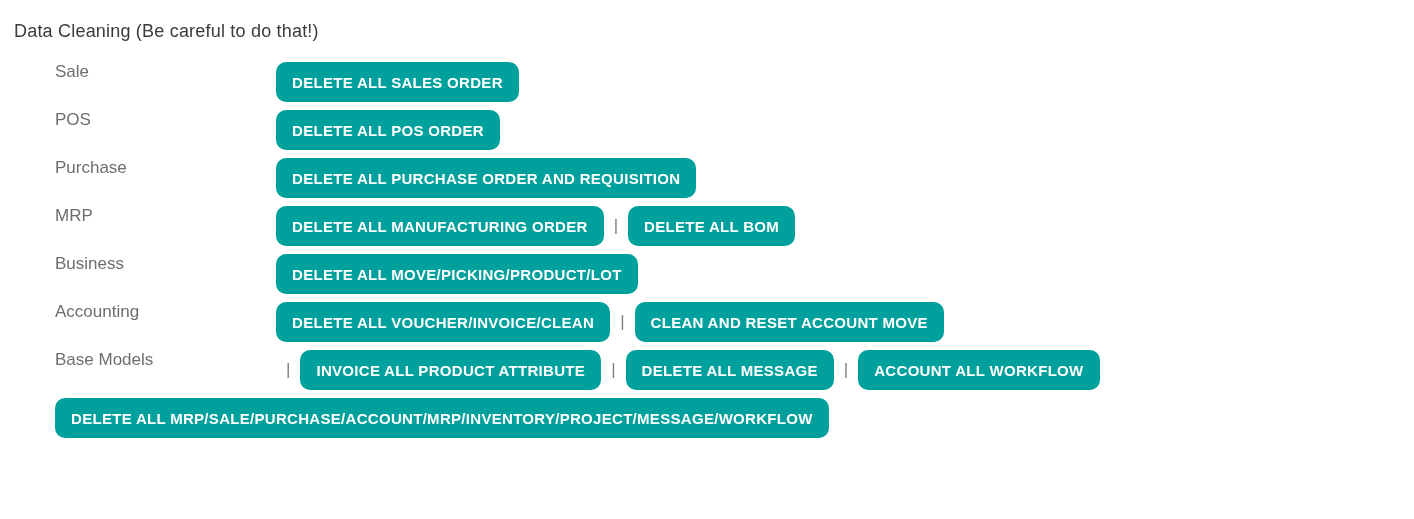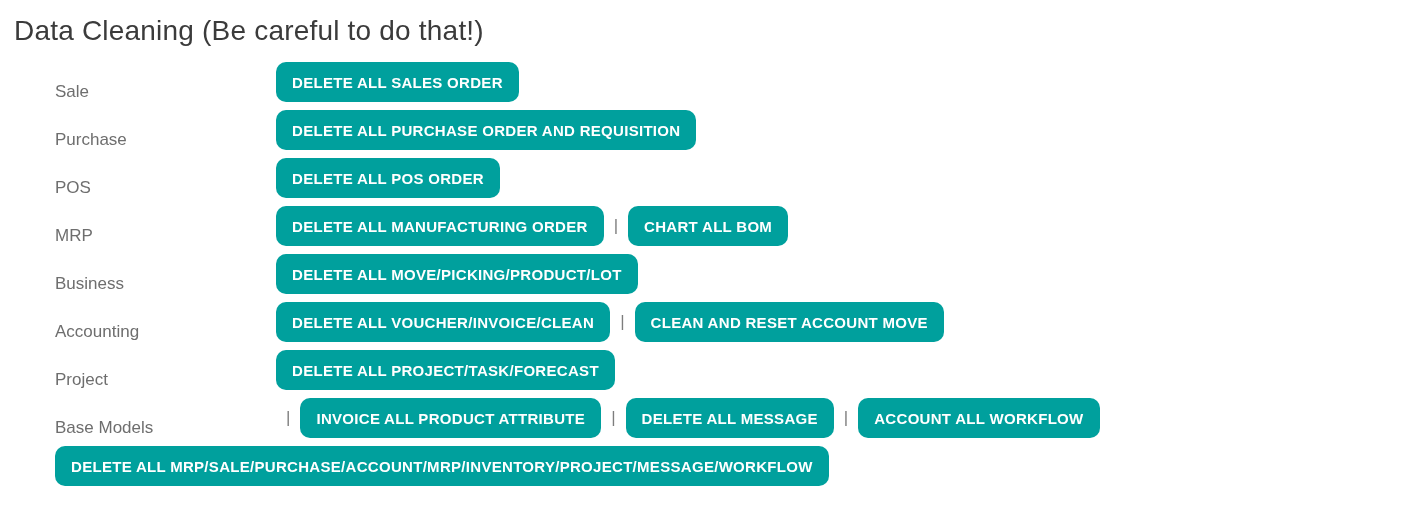--- a/index.html
+++ b/index.html
@@ -12,33 +12,33 @@
     overflow: hidden;
   }
   .page {
     padding: 16px 0 0 14px;
     box-sizing: border-box;
     width: 1414px;
     height: 519px;
   }
   .title {
     margin: 0;
-    font-size: 28px;
+    font-size: 18px;
     font-weight: 400;
     line-height: 30px;
     color: #3b3b3b;
     letter-spacing: 0.2px;
   }
   .rows {
     margin-top: 16px;
     margin-left: 41px;
   }
   .row {
     display: flex;
-    align-items: flex-end;
+    align-items: flex-start;
     height: 40px;
     margin-bottom: 8px;
   }
   .row-label {
     flex: 0 0 221px;
     width: 221px;
     font-size: 17px;
     color: #6e6e6e;
     white-space: nowrap;
   }
@@ -70,46 +70,42 @@
 <body>
 
 <div class="page">
   <h1 class="title">Data Cleaning (Be careful to do that!)</h1>
   <div class="rows" id="rows">
       <div class="row">
         <span class="row-label">Sale</span>
         <button class="btn" type="button">DELETE ALL SALES ORDER</button>
       </div>
       <div class="row">
+        <span class="row-label">POS</span>
+        <button class="btn" type="button">DELETE ALL POS ORDER</button>
+      </div>
+      <div class="row">
         <span class="row-label">Purchase</span>
         <button class="btn" type="button">DELETE ALL PURCHASE ORDER AND REQUISITION</button>
-      </div>
-      <div class="row">
-        <span class="row-label">POS</span>
-        <button class="btn" type="button">DELETE ALL POS ORDER</button>
       </div>
       <div class="row">
         <span class="row-label">MRP</span>
         <button class="btn" type="button">DELETE ALL MANUFACTURING ORDER</button>
         <span class="sep">|</span>
-        <button class="btn" type="button">CHART ALL BOM</button>
+        <button class="btn" type="button">DELETE ALL BOM</button>
       </div>
       <div class="row">
         <span class="row-label">Business</span>
         <button class="btn" type="button">DELETE ALL MOVE/PICKING/PRODUCT/LOT</button>
       </div>
       <div class="row">
         <span class="row-label">Accounting</span>
         <button class="btn" type="button">DELETE ALL VOUCHER/INVOICE/CLEAN</button>
         <span class="sep">|</span>
         <button class="btn" type="button">CLEAN AND RESET ACCOUNT MOVE</button>
-      </div>
-      <div class="row">
-        <span class="row-label">Project</span>
-        <button class="btn" type="button">DELETE ALL PROJECT/TASK/FORECAST</button>
       </div>
       <div class="row">
         <span class="row-label">Base Models</span>
         <span class="sep">|</span>
         <button class="btn" type="button">INVOICE ALL PRODUCT ATTRIBUTE</button>
         <span class="sep">|</span>
         <button class="btn" type="button">DELETE ALL MESSAGE</button>
         <span class="sep">|</span>
         <button class="btn" type="button">ACCOUNT ALL WORKFLOW</button>
       </div>

